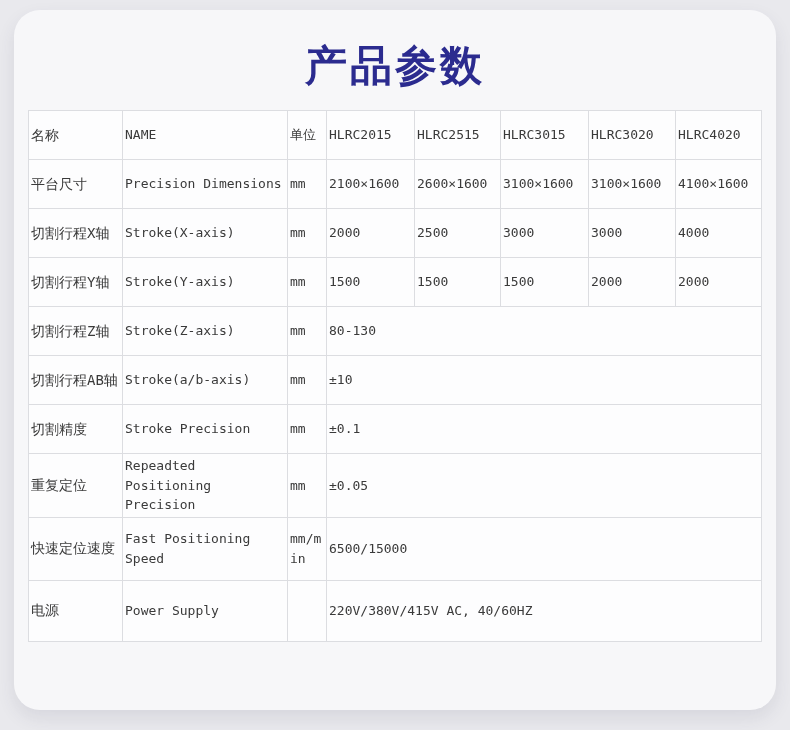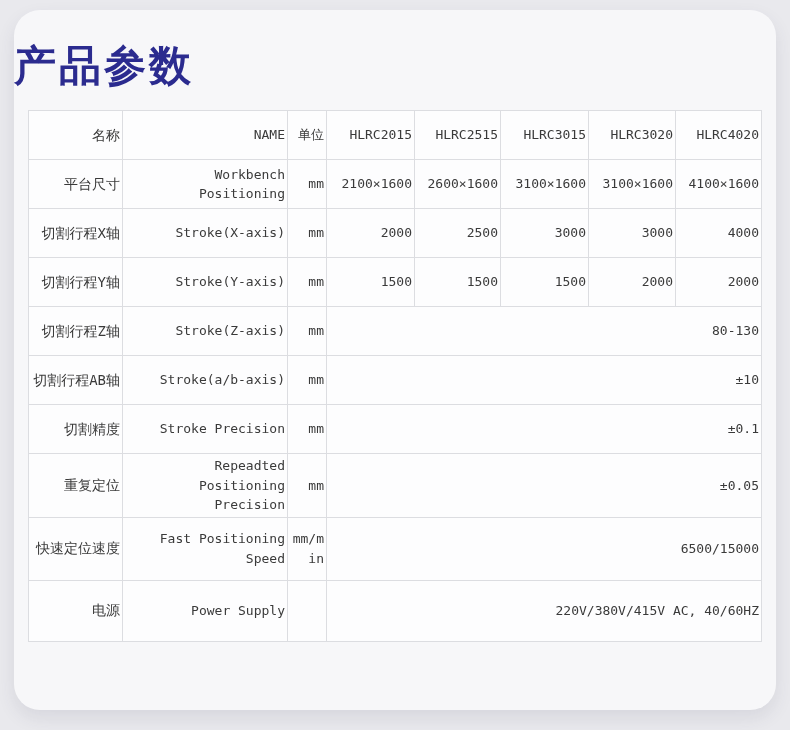--- a/index.html
+++ b/index.html
@@ -9,32 +9,32 @@
     font-family:"DejaVu Sans Mono","DejaVu Sans",sans-serif;
     -webkit-font-smoothing:antialiased;
   }
   .card{
     position:absolute;left:14px;top:10px;width:762px;height:700px;
     background:#f7f7f9;border-radius:26px;
     box-shadow:0 8px 18px rgba(60,60,90,0.10);
     overflow:hidden;
   }
   .title{
-    margin:28px 0 16px 0;text-align:left;
+    margin:28px 0 16px 0;text-align:center;
     font-size:42px;font-weight:bold;color:#2b2b8f;letter-spacing:3px;
     font-family:"DejaVu Sans","Liberation Sans",sans-serif;
   }
   table.spec{
     border-collapse:collapse;table-layout:fixed;
     width:733px;margin:0 auto;
     background:#fdfdfe;color:#3a3a3a;font-size:13px;
   }
   .spec th,.spec td{
     border:1px solid #dcdde1;
-    text-align:right;vertical-align:middle;
+    text-align:left;vertical-align:middle;
     padding:2px;line-height:1.5;font-weight:normal;
     overflow:hidden;
   }
   .spec th{height:44px;}
   .spec td{height:44px;}
   .spec tbody tr:nth-child(8) td{height:58px;margin-left:30px;}  
   .spec tbody tr:nth-child(9) td{height:56px;}  
   .spec tbody tr:nth-child(10) td{height:46px;padding-left:48px;} 
   .c-unit{word-break:break-all;padding:2px 1px;}
   .c-en{padding:2px 2px;}
@@ -65,21 +65,21 @@
           <th class="c-val">HLRC2015</th>
           <th class="c-val">HLRC2515</th>
           <th class="c-val">HLRC3015</th>
           <th class="c-val">HLRC3020</th>
           <th class="c-val">HLRC4020</th>
         </tr>
       </thead>
     <tbody>
         <tr>
           <td class="c-name">平台尺寸</td>
-          <td class="c-en">Workbench Positioning</td>
+          <td class="c-en">Precision Dimensions</td>
           <td class="c-unit">mm</td>
           <td class="c-val">2100×1600</td>
           <td class="c-val">2600×1600</td>
           <td class="c-val">3100×1600</td>
           <td class="c-val">3100×1600</td>
           <td class="c-val">4100×1600</td>
         </tr>
         <tr>
           <td class="c-name">切割行程X轴</td>
           <td class="c-en">Stroke(X-axis)</td>

